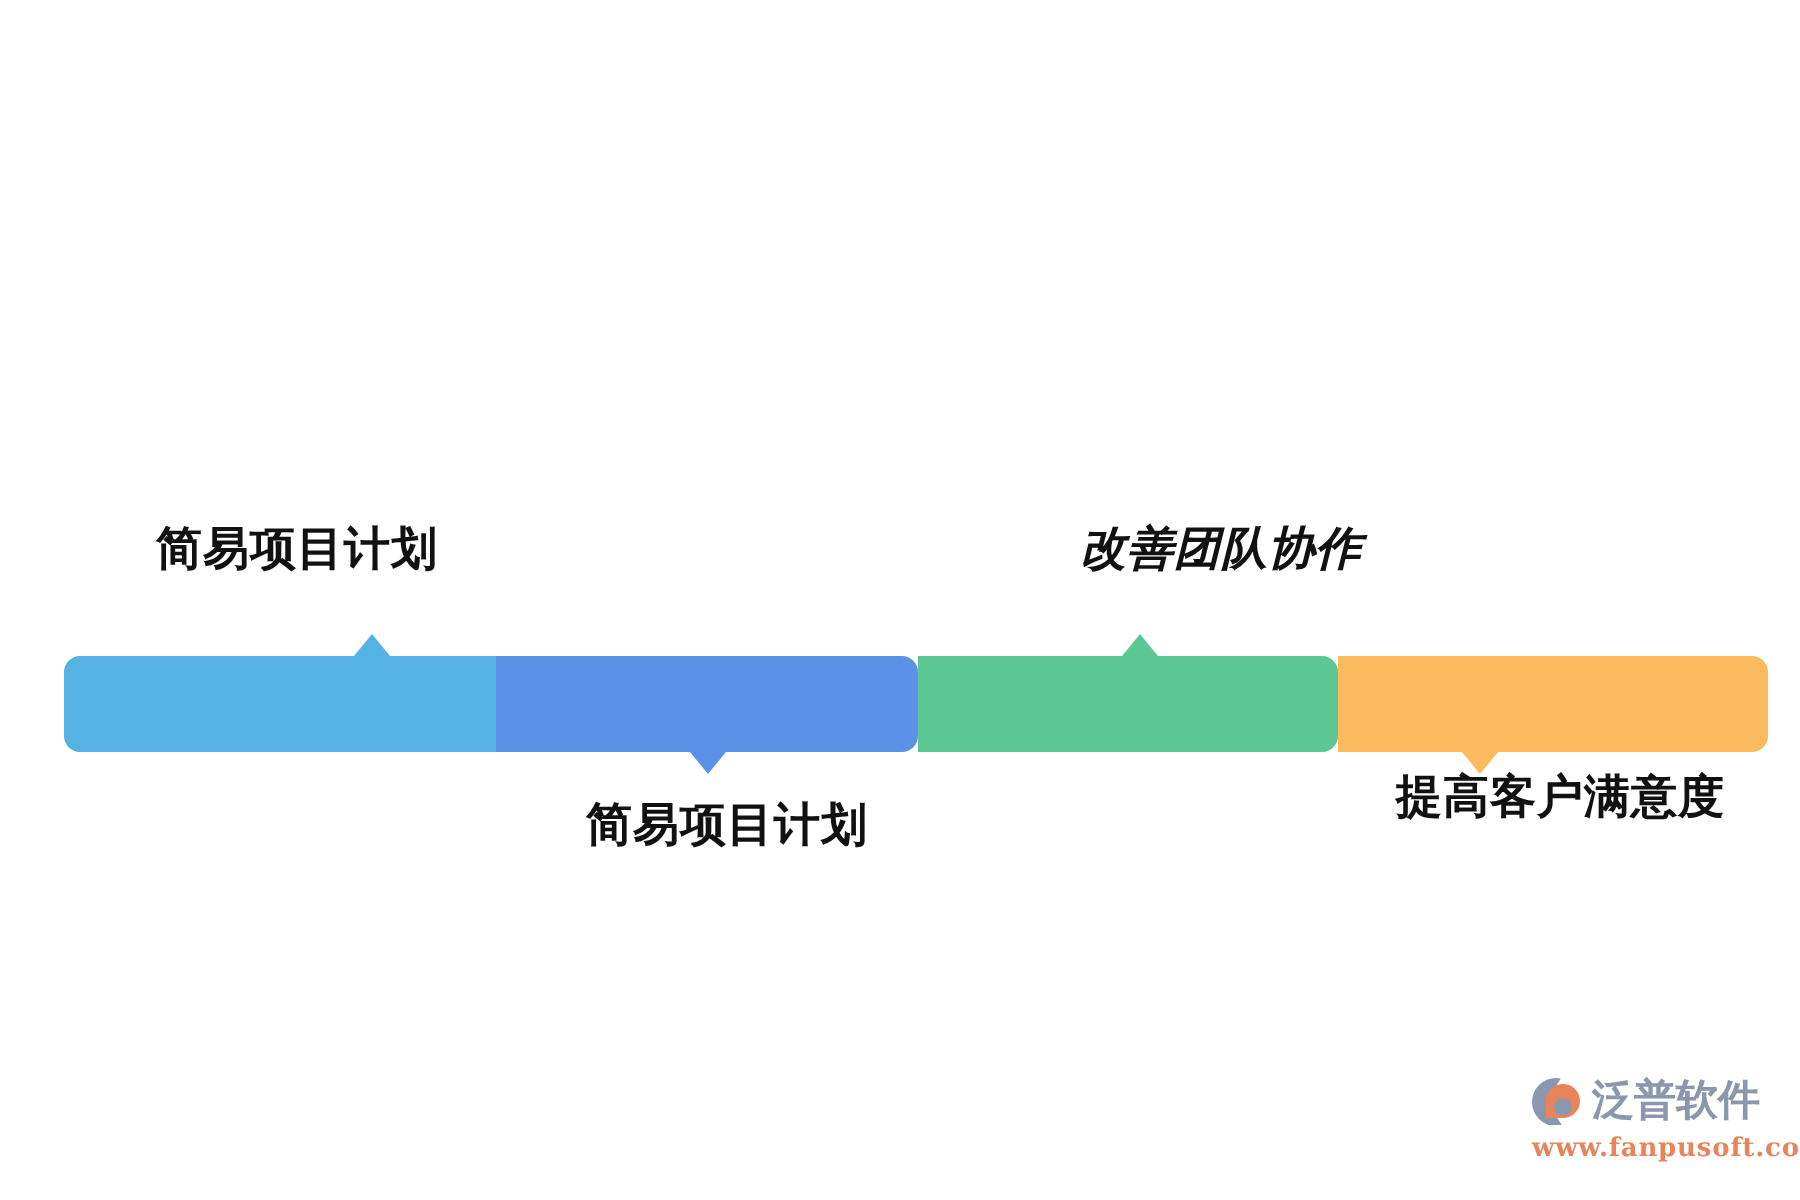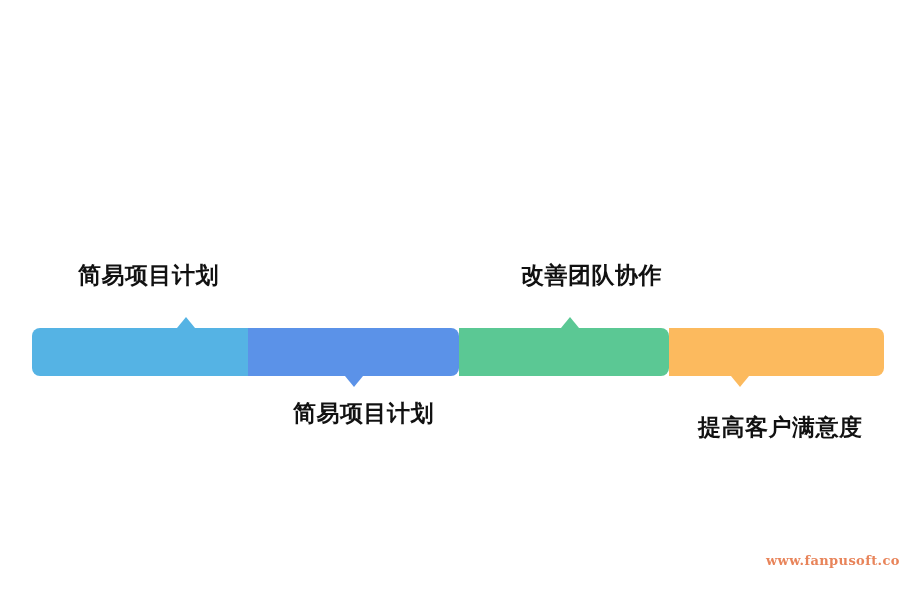--- a/index.html
+++ b/index.html
@@ -101,22 +101,22 @@
     position: absolute;
     font-size: 23px;
     font-weight: bold;
     color: #111111;
     white-space: nowrap;
     letter-spacing: 0.5px;
     line-height: 1;
   }
   .label-1 { left: 78px;  top: 264px; }
   .label-2 { left: 293px; top: 402px; }
-  .label-3 { left: 521px; top: 264px; }
-  .label-4 { left: 698px; top: 416px; }
+  .label-3 { left: 540px; top: 264px; font-style: italic; }
+  .label-4 { left: 698px; top: 388px; }
 
   
   .brand {
     position: absolute;
     left: 766px;
     top: 534px;
     width: 122px;
     height: 50px;
     display: flex;
     flex-direction: column;
@@ -202,16 +202,24 @@
     <div class="notch up   notch-3"></div>
     <div class="notch down notch-4"></div>
 
   </div>
 
   <div class="label label-2">简易项目计划</div>
 
   <div class="label label-4">提高客户满意度</div>
 
   <div class="brand">
+    <div class="brand-top">
+      <div class="brand-mark">
+        <div class="ring"></div>
+        <div class="swoosh"></div>
+        <div class="swoosh-inner"></div>
+      </div>
+      <div class="brand-name">泛普软件</div>
+    </div>
     <div class="brand-url">www.fanpusoft.com</div>
   </div>
 
 </div>
 
 </body></html>

